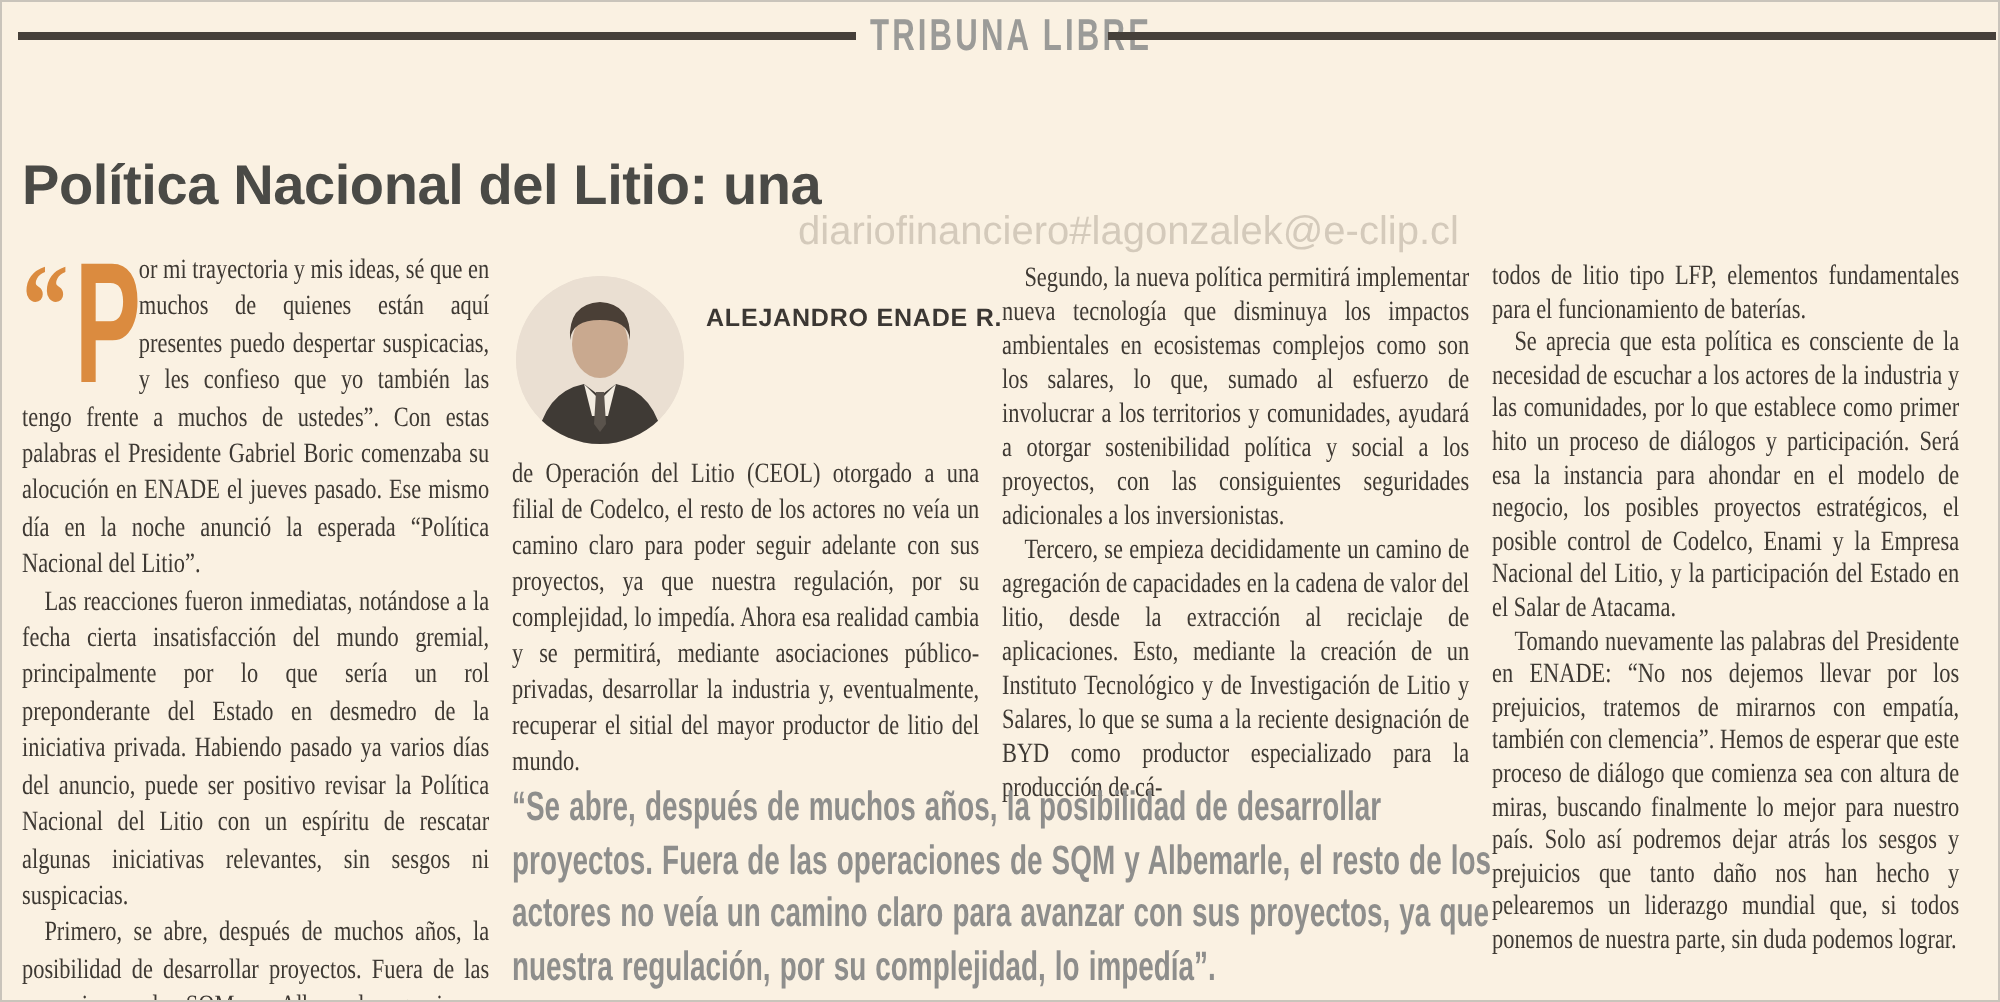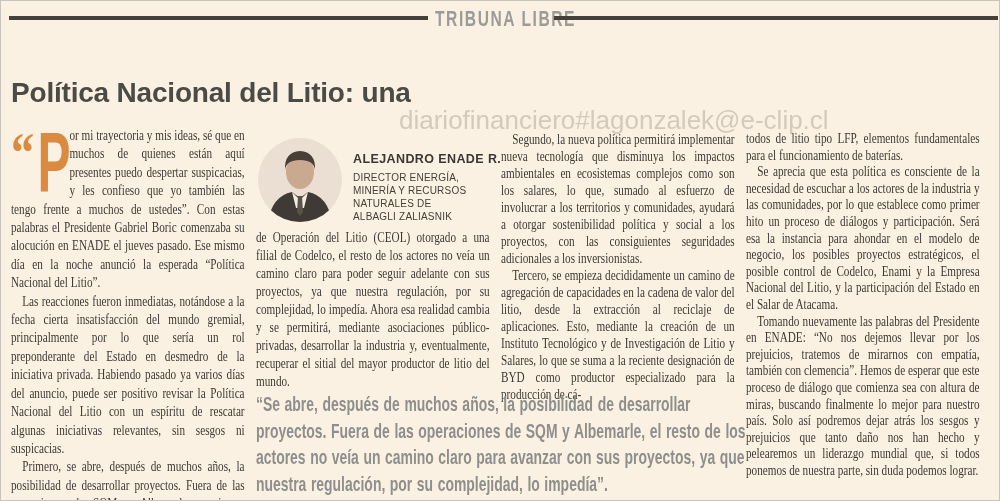--- a/index.html
+++ b/index.html
@@ -28,21 +28,21 @@
   .title {
     position: absolute; left: 10px; top: 56px;
     font-family: "Liberation Sans", sans-serif;
     font-weight: bold; font-size: 28px; line-height: 31px;
     color: #4a4a46; letter-spacing: -0.2px; margin-top: 20px;
   }
   
   .watermark {
     position: absolute; left: 398px; top: 104px;
     font-family: "Liberation Sans", sans-serif;
-    font-size: 26px; color: rgba(140, 130, 115, 0.35);
+    font-size: 20px; color: rgba(140, 130, 115, 0.35);
     white-space: nowrap; pointer-events: none; text-align: center;
   }
   
   .col {
     position: absolute;
     font-size: 14px;
     text-align: justify;
     transform: scaleX(0.80); transform-origin: left top;
     width: 292px;
   }
@@ -117,21 +117,20 @@
     <svg width="84" height="84" viewBox="0 0 84 84">
       <circle cx="42" cy="42" r="42" fill="#eadfd2"></circle>
       <ellipse cx="42" cy="34" rx="14" ry="17" fill="#c9a98f"></ellipse>
       <path d="M27 32 Q26 14 42 13 Q58 14 57 32 Q56 22 42 22 Q28 22 27 32 Z" fill="#4a3f36"></path>
       <path d="M10 84 Q14 58 34 54 L42 60 L50 54 Q70 58 74 84 Z" fill="#3f3a35"></path>
       <path d="M34 54 L42 62 L50 54 L46 70 L38 70 Z" fill="#f3ece1"></path>
       <path d="M40 58 L44 58 L45 74 L42 78 L39 74 Z" fill="#5a534c"></path>
     </svg>
   </div>
   <div class="author-name">ALEJANDRO ENADE R.</div>
-  <div class="author-role">DIRECTOR ENERGÍA, MINERÍA Y RECURSOS NATURALES DE ALBAGLI ZALIASNIK</div>
 
   <div class="col col2">
     <p>de Operación del Litio (CEOL) otorgado a una filial de Codelco, el resto de los actores no veía un camino claro para poder seguir adelante con sus proyectos, ya que nuestra regulación, por su complejidad, lo impedía. Ahora esa realidad cambia y se permitirá, mediante asociaciones público-privadas, desarrollar la industria y, eventualmente, recuperar el sitial del mayor productor de litio del mundo.</p>
   </div>
 
   <div class="col col3">
     <p class="indent">Segundo, la nueva política permitirá implementar nueva tecnología que disminuya los impactos ambientales en ecosistemas complejos como son los salares, lo que, sumado al esfuerzo de involucrar a los territorios y comunidades, ayudará a otorgar sostenibilidad política y social a los proyectos, con las consiguientes seguridades adicionales a los inversionistas.</p>
     <p class="indent">Tercero, se empieza decididamente un camino de agregación de capacidades en la cadena de valor del litio, desde la extracción al reciclaje de aplicaciones. Esto, mediante la creación de un Instituto Tecnológico y de Investigación de Litio y Salares, lo que se suma a la reciente designación de BYD como productor especializado para la producción de cá-</p>
   </div>
 

